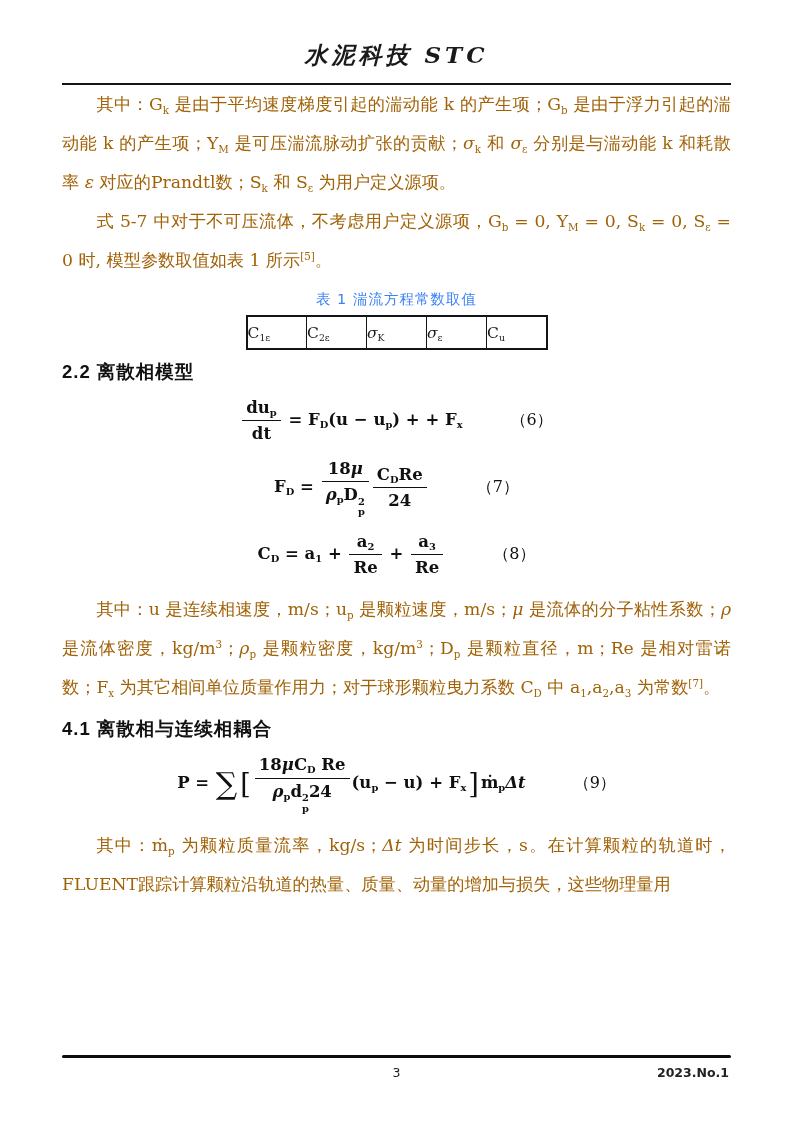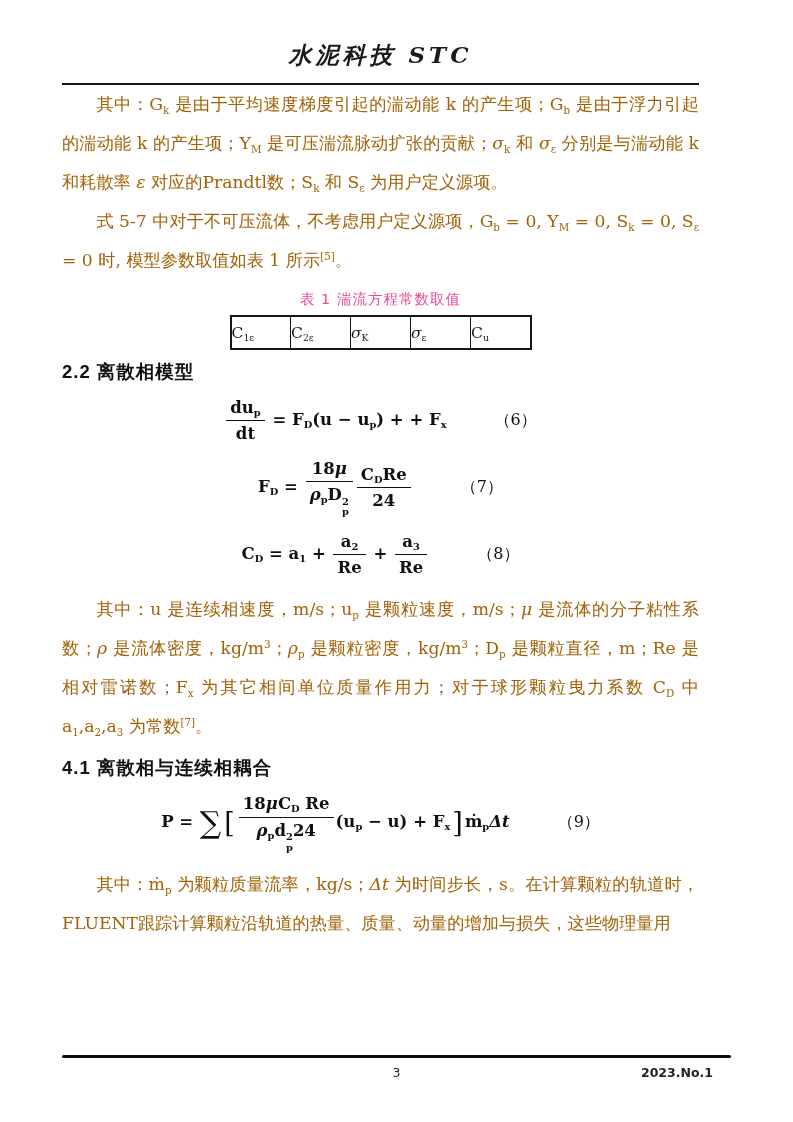--- a/index.html
+++ b/index.html
@@ -3,21 +3,21 @@
 <meta charset="utf-8">
 <style>
   * { margin:0; padding:0; box-sizing:border-box; }
   html,body { background:#888; }
   .page {
     position:relative;
     width:793px; height:1122px;
     margin:0 auto;
     background:#ffffff;
     color:#1a1a1a;
-    padding:40px 94px 0 62px;
+    padding:40px 62px 0 62px;
     font-family:"DejaVu Serif","Liberation Serif",serif;
     overflow:hidden;
   }
   
   .jheader { text-align:center; padding-bottom:12px; border-bottom:2.5px solid #151515; }
   .jtitle {
     font-size:23px; font-weight:600; font-style:italic; letter-spacing:4px;
     font-family:"DejaVu Serif","Liberation Serif",serif;
   }
   
@@ -33,21 +33,21 @@
   
   .sec-heading {
     font-family:Liberation Sans, sans-serif;
     font-size:18.5px; font-weight:bold; color:#111;
     margin:9px 0 5px 0; letter-spacing:1px;
   }
   
   .tcaption {
     text-align:center; margin:10px 0 6px 0;
     font-family:"DejaVu Sans","Liberation Sans",sans-serif;
-    font-size:14.5px; font-weight:500; letter-spacing:1px; color:#ec4899;
+    font-size:14.5px; font-weight:500; letter-spacing:1px; color:#3b82f6;
   }
   table.constants {
     border-collapse:collapse; margin:0 auto 8px auto;
     border:2px solid #141414;
   }
   table.constants th, table.constants td {
     border:1.5px solid #141414;
     width:60px; height:33px;
     text-align:left; vertical-align:middle;
     font-weight:normal; font-size:15.5px;
@@ -69,21 +69,21 @@
   .bigbr { font-size:27px; font-weight:normal; vertical-align:middle; margin:0 2px; }
   
   .jfooter { position:absolute; left:62px; right:62px; bottom:36px; }
   .frule { height:3px; background:#0c0c0c; border-radius:2px; }
   .fmeta {
     position:relative; height:24px; margin-top:4px;
     font-family:"DejaVu Sans","Liberation Sans",sans-serif;
     font-size:12.5px; font-weight:bold; color:#222;
   }
   .pagenum { position:absolute; left:0; right:0; text-align:center; top:3px; font-weight:normal; }
-  .issue { position:absolute; right:18px; top:3px; }
+  .issue { position:absolute; right:2px; top:3px; }
 </style>
 </head>
 <body>
 
 <div class="page">
 
   <header class="jheader">
     <div class="jtitle">水泥科技 STC</div>
   </header>
 

